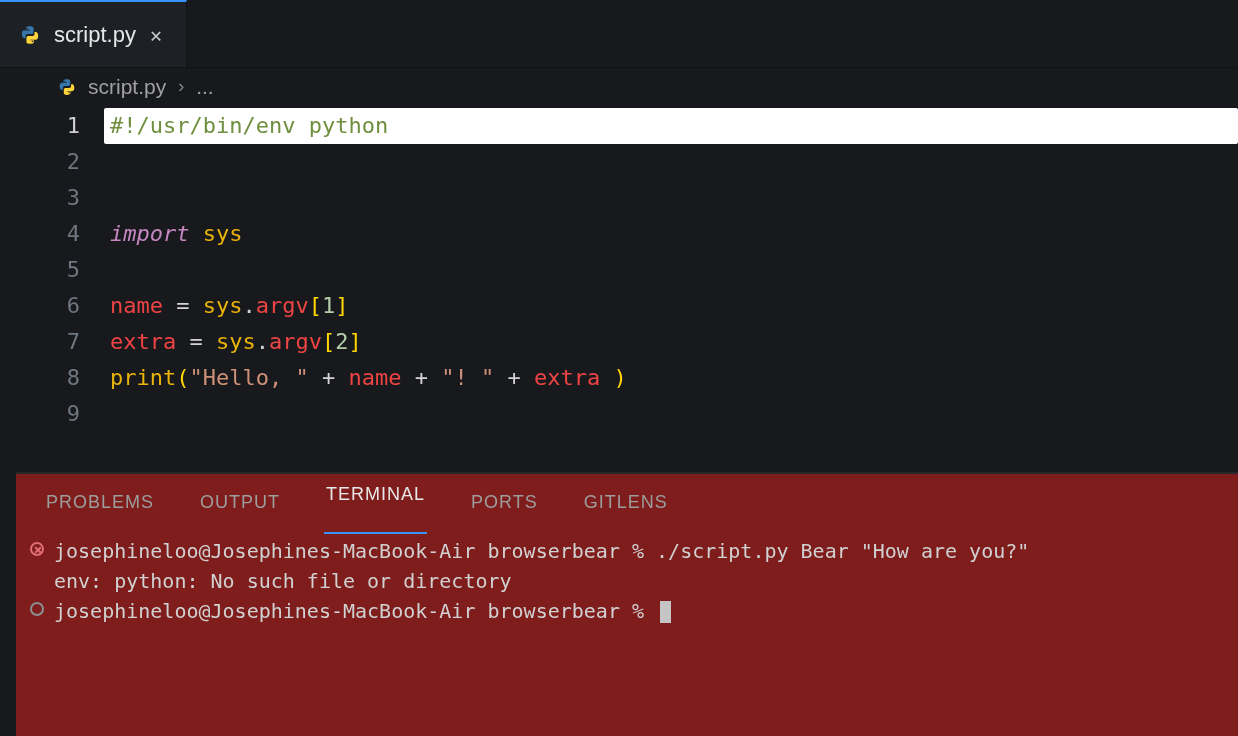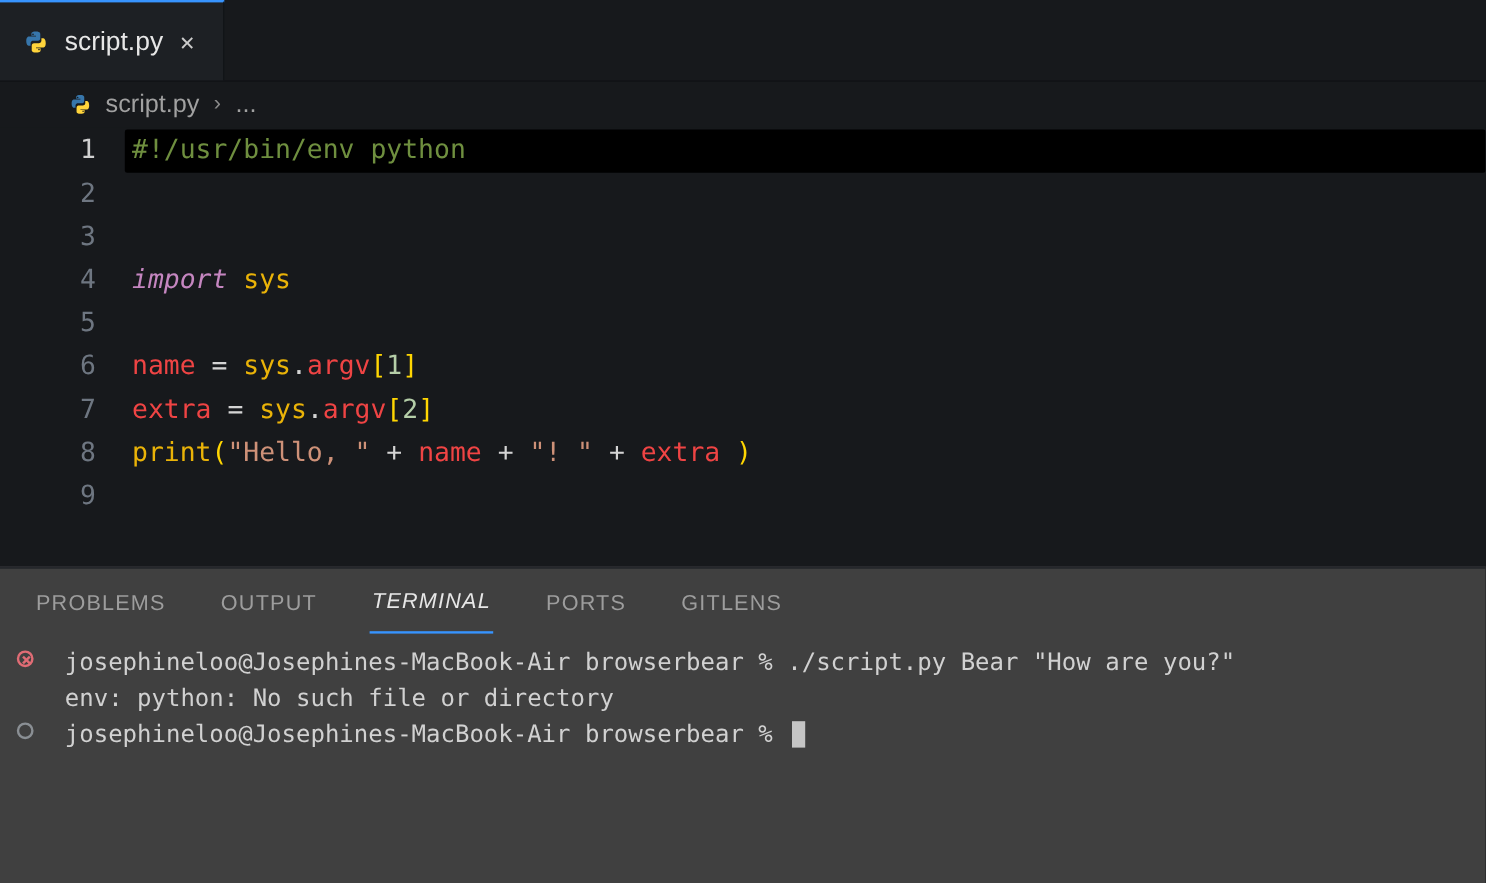--- a/index.html
+++ b/index.html
@@ -62,73 +62,72 @@
   .gutter {
     width: 110px;
     text-align: right;
     color: #6e7681;
     padding-right: 30px;
     user-select: none;
   }
   .gutter .hl { color: #d0d0d0; }
   .code { flex: 1; white-space: pre; }
   .code .line-hl {
-    background: #000000;
+    background: #ffffff;
     display: block;
     margin-left: -6px;
     padding-left: 6px;
     border-radius: 2px;
   }
 
   
   .c-comment { color: #6f8f3f; }
   .c-kw      { color: #c586c0; font-style: italic; }
   .c-mod     { color: #eab308; }
   .c-var     { color: #ef4444; }
   .c-fn      { color: #eab308; }
   .c-txt     { color: #d4d4d4; }
   .c-str     { color: #ce9178; }
   .c-num     { color: #b5cea8; }
   .c-brkt    { color: #ffd602; }
 
   
   .panel {
     position: absolute;
-    left: 0; right: 0; bottom: 0;
+    left: 16px; right: 0; bottom: 0;
     height: 264px;
     border-top: 2px solid #25272b;
-    background: #404040;
+    background: #7f1d1d;
   }
   .panel-tabs {
     display: flex;
     gap: 42px;
     align-items: center;
     height: 56px;
     padding: 0 28px;
     font-family: -apple-system, "Segoe UI", sans-serif;
     font-size: 18px;
     letter-spacing: 1px;
   }
   .panel-tab { color: #9d9d9d; cursor: pointer; padding: 0 2px; }
   .panel-tab.active {
     color: #e7e7e7;
     border-bottom: 2px solid #3794ff;
-    padding-bottom: 14px;
+    padding-bottom: 27px;
     margin-top: 14px;
-    font-style: italic;
   }
 
   .term {
     padding: 6px 14px 0 14px;
     font-size: 20px;
     line-height: 30px;
     white-space: pre;
     color: #d1d1d1;
   }
-  .term-row { display: flex; align-items: flex-start; gap: 26px; }
+  .term-row { display: flex; align-items: flex-start; gap: 10px; }
   .status-icon { width: 14px; height: 14px; margin-top: 6px; flex: 0 0 14px; }
   .status-err { border: 2px solid #e06c75; border-radius: 50%; position: relative; }
   .status-err::before, .status-err::after {
     content:""; position:absolute; left:2px; top:5px; width:8px; height:2px;
     background:#e06c75; transform-origin:center;
   }
   .status-err::before{transform:rotate(45deg);} .status-err::after{transform:rotate(-45deg);}
   .status-ok { border: 2px solid #8a8f94; border-radius: 50%; }
 
   .cursor-block {

